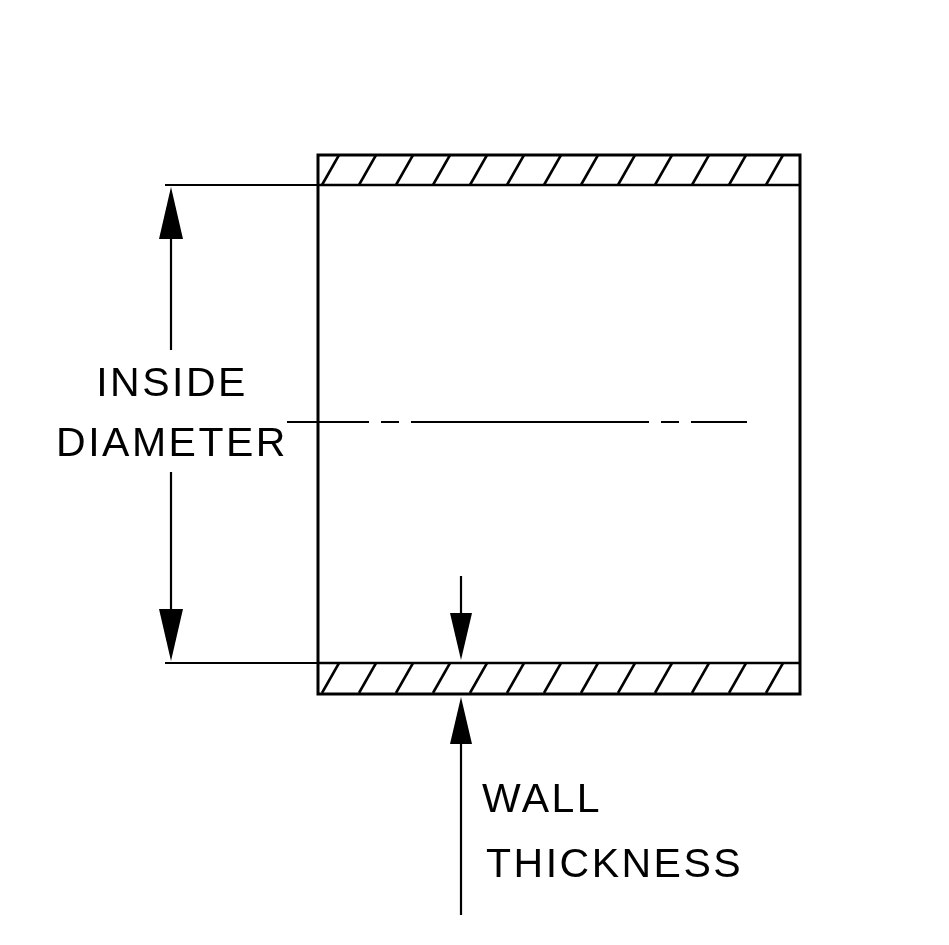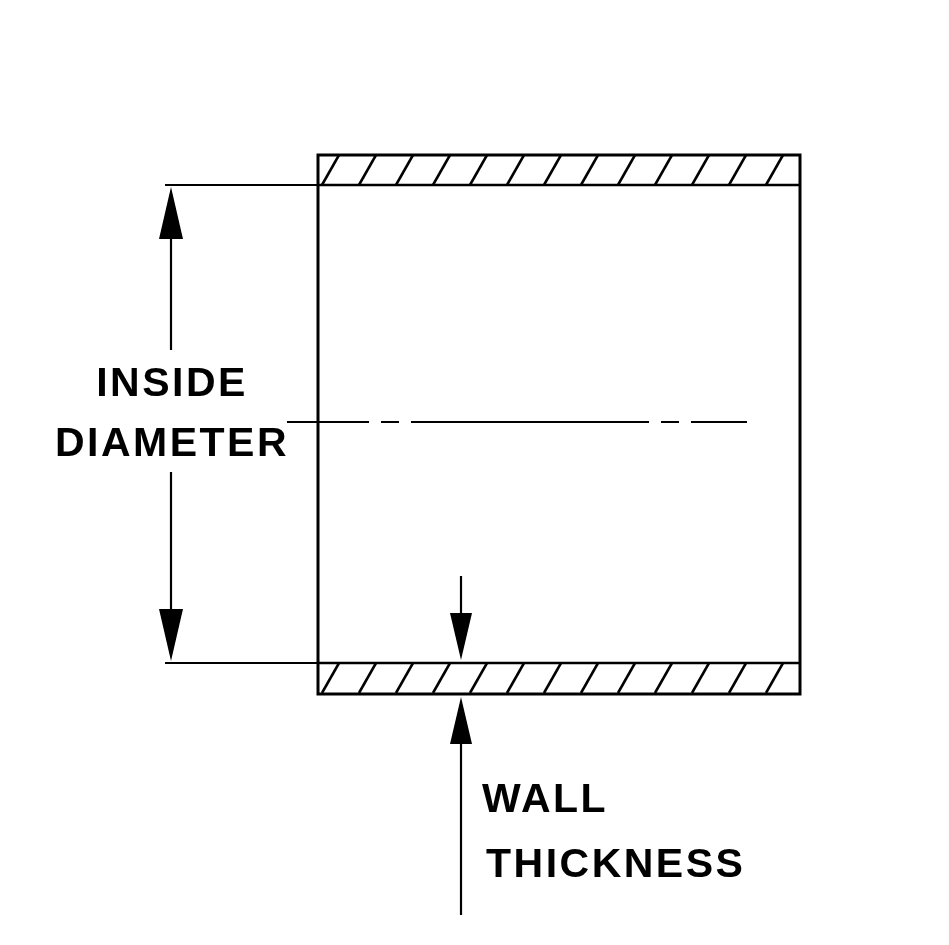--- a/index.html
+++ b/index.html
@@ -10,21 +10,20 @@
   body {
     width: 949px;
     height: 945px;
     position: relative;
     overflow: hidden;
     font-family: "Liberation Sans", sans-serif;
   }
   #stage {
     position: absolute;
     inset: 0;
-    font-weight: bold;
   }
   svg text.dim-label {
     font-family: "Liberation Sans", sans-serif;
     font-size: 41px;
     letter-spacing: 2.5px;
     fill: #000000;
   }
 </style>
 </head>
 <body>

